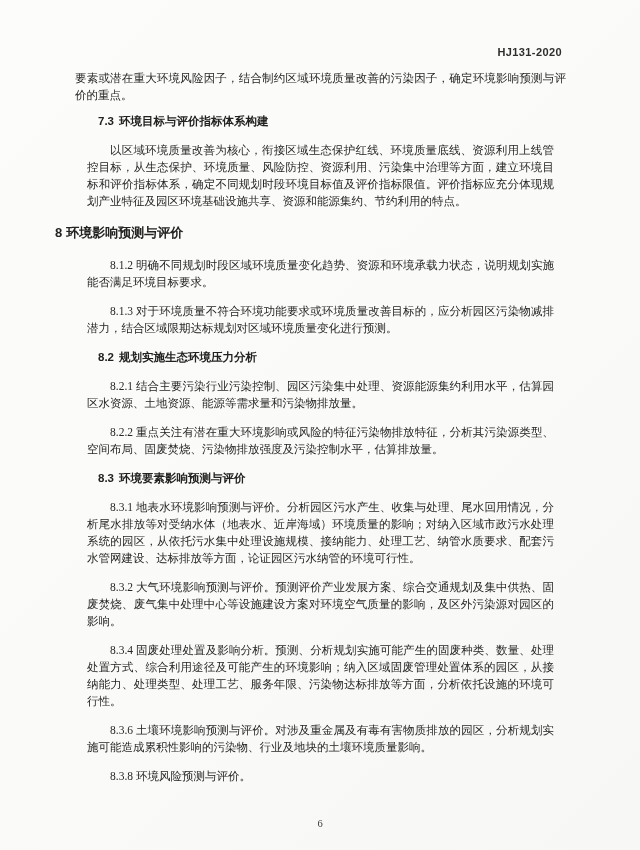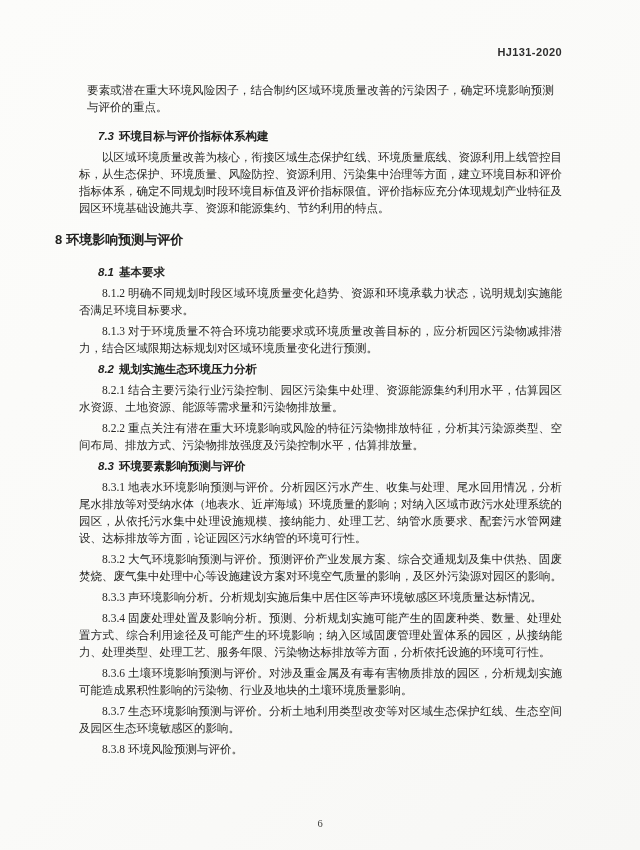--- a/index.html
+++ b/index.html
@@ -27,40 +27,39 @@
     position: absolute;
     top: 70px; left: 75px;
     width: 491px;
     font-size: 11.5px;
     line-height: 17px;
     color: #262624;
     text-align: justify;
   }
   p.body-para {
     text-indent: 2em;
-    margin: 4px;
+    margin: 12px;
   }
   p.cont-para {
     text-indent: 0;
-    margin: 12px;
+    margin: 0;
   }
   .gap { margin-top: 7px; }
   .sec-heading {
     font-size: 11.5px;
     line-height: 17px;
     text-indent: 2em;
     font-weight: bold;
     color: #222220;
     margin: 0;
   }
   .sec-heading .sec-num {
     font-family: "Liberation Sans", "DejaVu Sans", sans-serif;
     font-weight: bold;
     margin-right: 5px;
-    font-style: italic;
   }
   .sec-heading .sec-title {
     font-family: Liberation Mono, monospace;
     font-weight: 600;
   }
   .sec-73 { margin-top: 9px; }
   .sec-81 { margin-top: 0; }
   .sec-82 { margin-top: 4px; }
   .sec-83 { margin-top: 4px; }
   .chapter-heading {
@@ -102,53 +101,48 @@
     <h3 class="sec-heading sec-73">
       <span class="sec-num">7.3</span><span class="sec-title">环境目标与评价指标体系构建</span>
     </h3>
 
     <p class="body-para">以区域环境质量改善为核心，衔接区域生态保护红线、环境质量底线、资源利用上线管控目标，从生态保护、环境质量、风险防控、资源利用、污染集中治理等方面，建立环境目标和评价指标体系，确定不同规划时段环境目标值及评价指标限值。评价指标应充分体现规划产业特征及园区环境基础设施共享、资源和能源集约、节约利用的特点。</p>
 
     <h2 class="chapter-heading">
       <span class="sec-num">8</span><span class="sec-title">环境影响预测与评价</span>
     </h2>
 
-    <h3 class="sec-heading sec-81">
-      <span class="sec-num">8.1</span><span class="sec-title">基本要求</span>
-    </h3>
 
 
     <p class="body-para gap">8.1.2 明确不同规划时段区域环境质量变化趋势、资源和环境承载力状态，说明规划实施能否满足环境目标要求。</p>
 
     <p class="body-para gap">8.1.3 对于环境质量不符合环境功能要求或环境质量改善目标的，应分析园区污染物减排潜力，结合区域限期达标规划对区域环境质量变化进行预测。</p>
 
     <h3 class="sec-heading sec-82">
       <span class="sec-num">8.2</span><span class="sec-title">规划实施生态环境压力分析</span>
     </h3>
 
     <p class="body-para">8.2.1 结合主要污染行业污染控制、园区污染集中处理、资源能源集约利用水平，估算园区水资源、土地资源、能源等需求量和污染物排放量。</p>
 
-    <p class="body-para gap">8.2.2 重点关注有潜在重大环境影响或风险的特征污染物排放特征，分析其污染源类型、空间布局、排放方式、污染物排放强度及污染控制水平，估算排放量。</p>
+    <p class="body-para gap">8.2.2 重点关注有潜在重大环境影响或风险的特征污染物排放特征，分析其污染源类型、空间布局、固废焚烧、污染物排放强度及污染控制水平，估算排放量。</p>
 
     <h3 class="sec-heading sec-83">
       <span class="sec-num">8.3</span><span class="sec-title">环境要素影响预测与评价</span>
     </h3>
 
     <p class="body-para">8.3.1 地表水环境影响预测与评价。分析园区污水产生、收集与处理、尾水回用情况，分析尾水排放等对受纳水体（地表水、近岸海域）环境质量的影响；对纳入区域市政污水处理系统的园区，从依托污水集中处理设施规模、接纳能力、处理工艺、纳管水质要求、配套污水管网建设、达标排放等方面，论证园区污水纳管的环境可行性。</p>
 
     <p class="body-para">8.3.2 大气环境影响预测与评价。预测评价产业发展方案、综合交通规划及集中供热、固废焚烧、废气集中处理中心等设施建设方案对环境空气质量的影响，及区外污染源对园区的影响。</p>
 
-    <p class="body-para">8.3.3 声环境影响分析。分析规划实施后集中居住区等声环境敏感区环境质量达标情况。</p>
 
     <p class="body-para">8.3.4 固废处理处置及影响分析。预测、分析规划实施可能产生的固废种类、数量、处理处置方式、综合利用途径及可能产生的环境影响；纳入区域固废管理处置体系的园区，从接纳能力、处理类型、处理工艺、服务年限、污染物达标排放等方面，分析依托设施的环境可行性。</p>
 
 
     <p class="body-para">8.3.6 土壤环境影响预测与评价。对涉及重金属及有毒有害物质排放的园区，分析规划实施可能造成累积性影响的污染物、行业及地块的土壤环境质量影响。</p>
 
-    <p class="body-para">8.3.7 生态环境影响预测与评价。分析土地利用类型改变等对区域生态保护红线、生态空间及园区生态环境敏感区的影响。</p>
 
     <p class="body-para">8.3.8 环境风险预测与评价。</p>
 
   </div>
 
   <div class="page-number">6</div>
 
 </div>
 
 </body></html>

